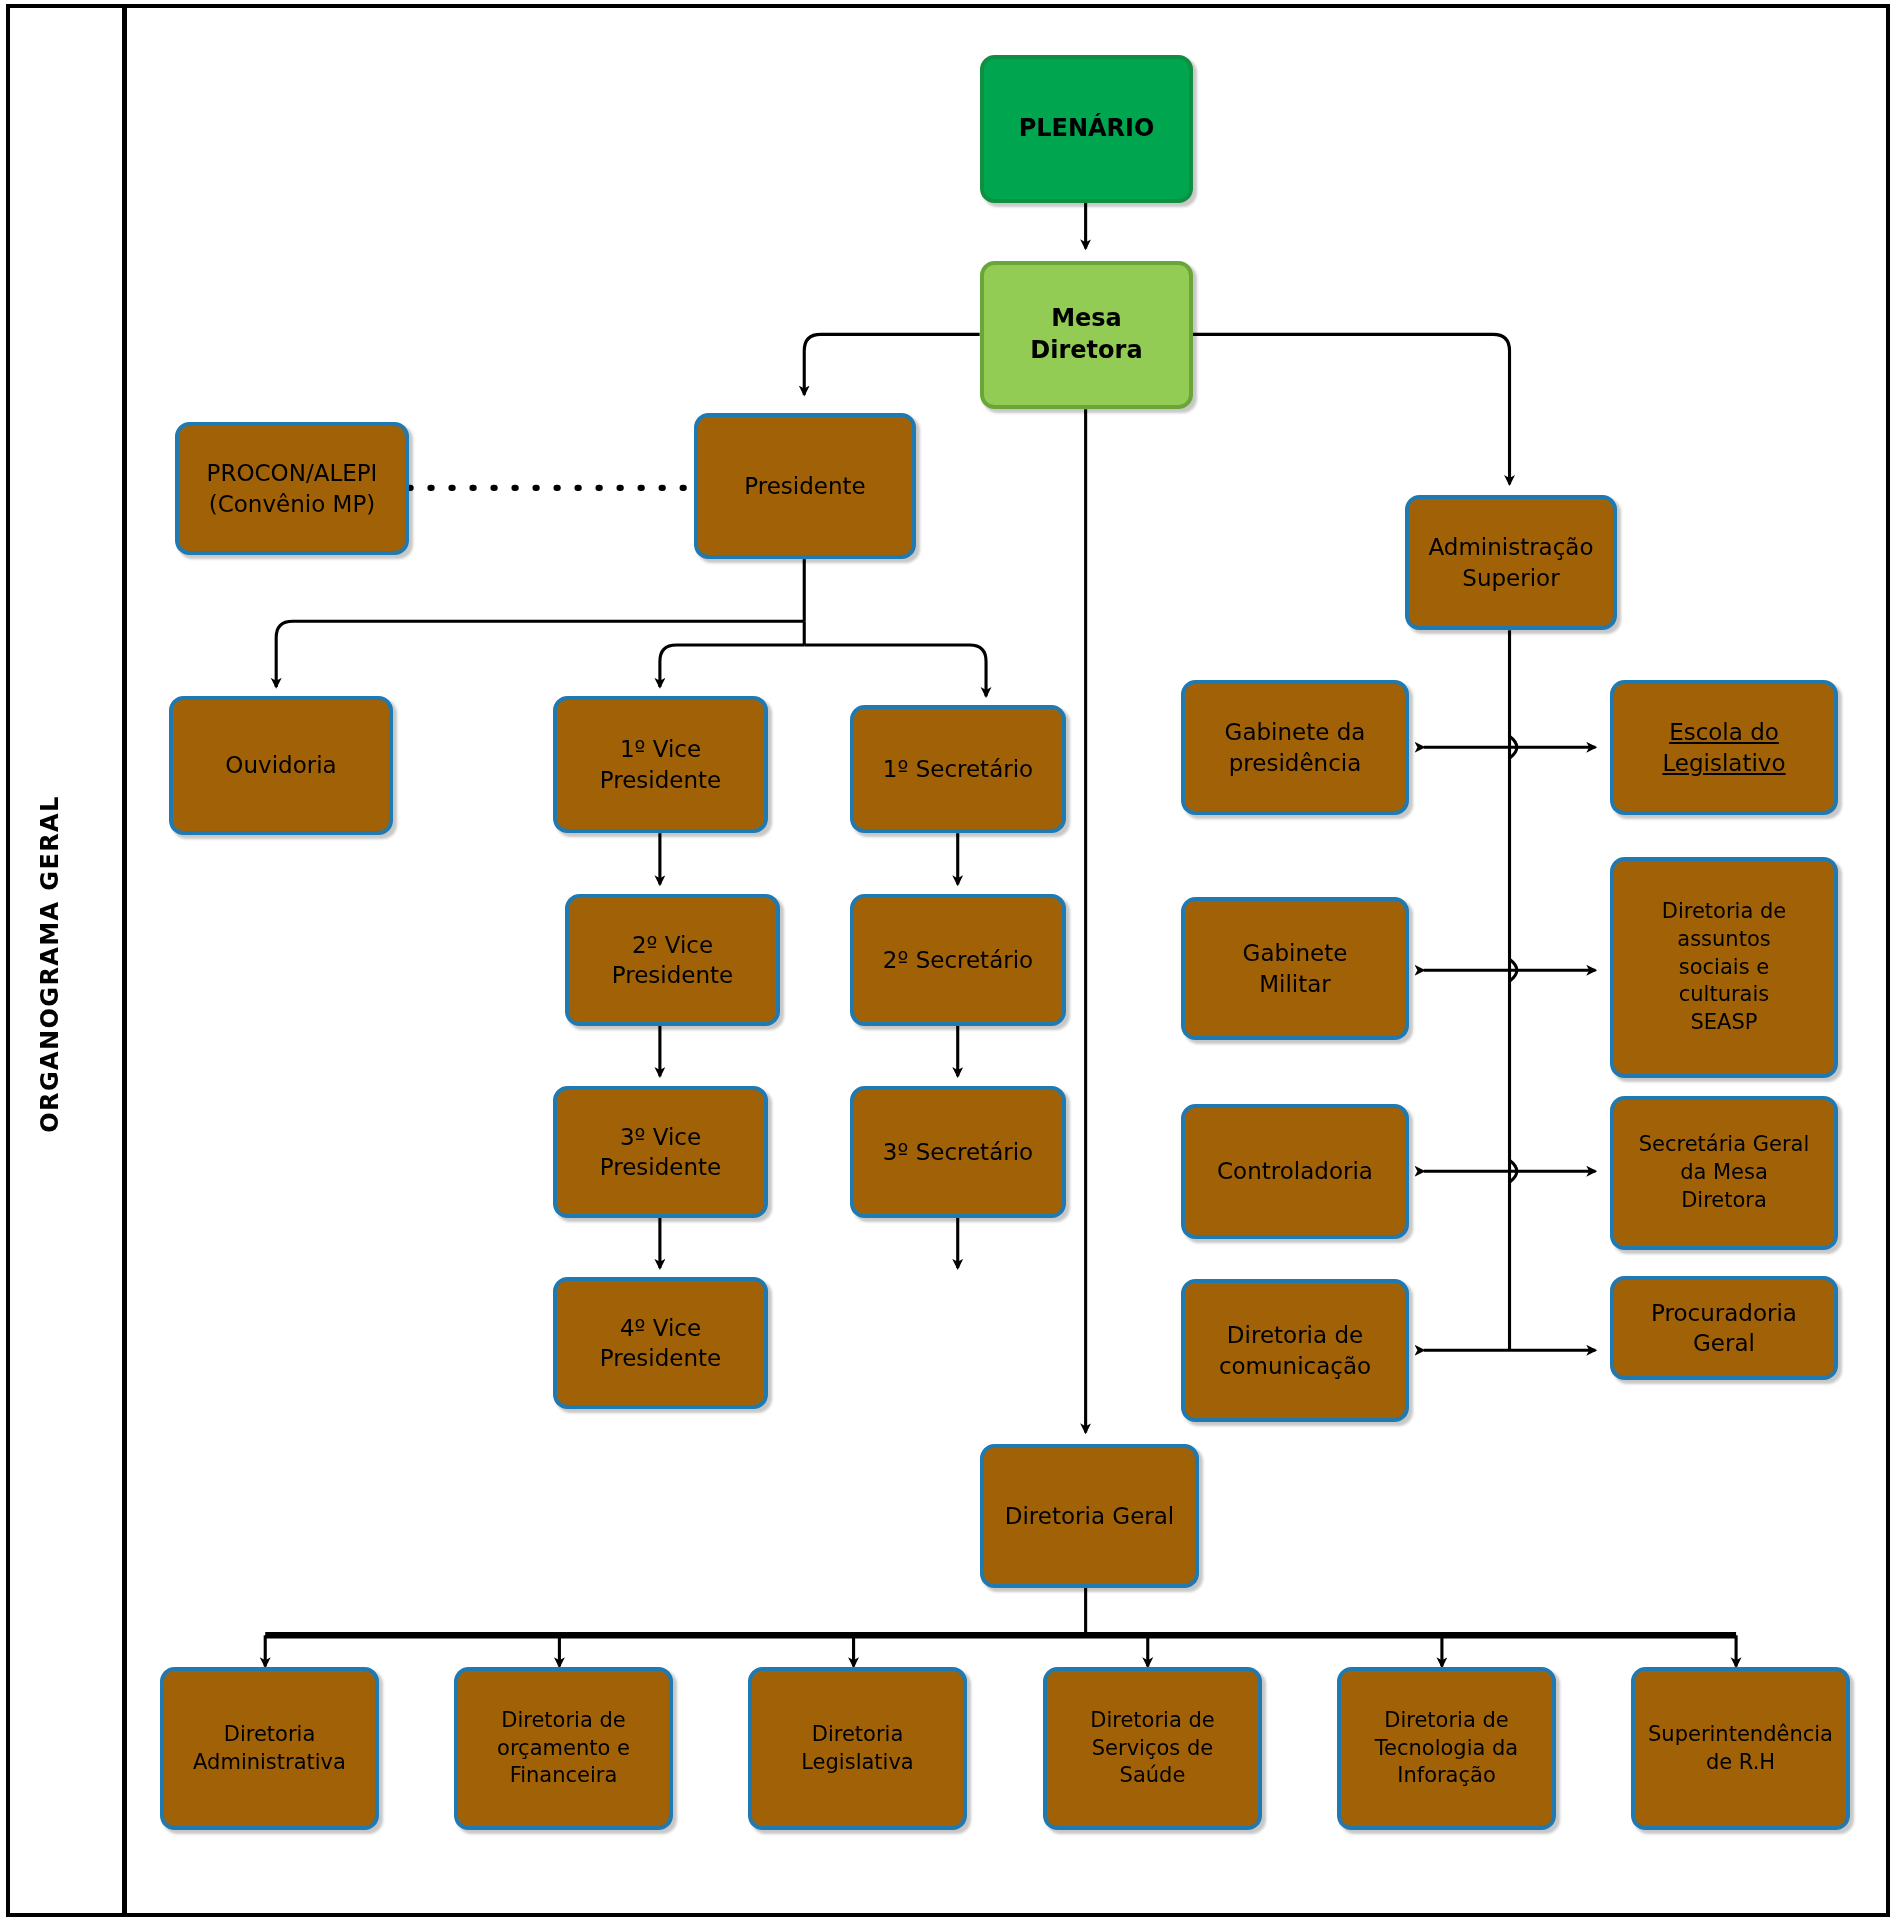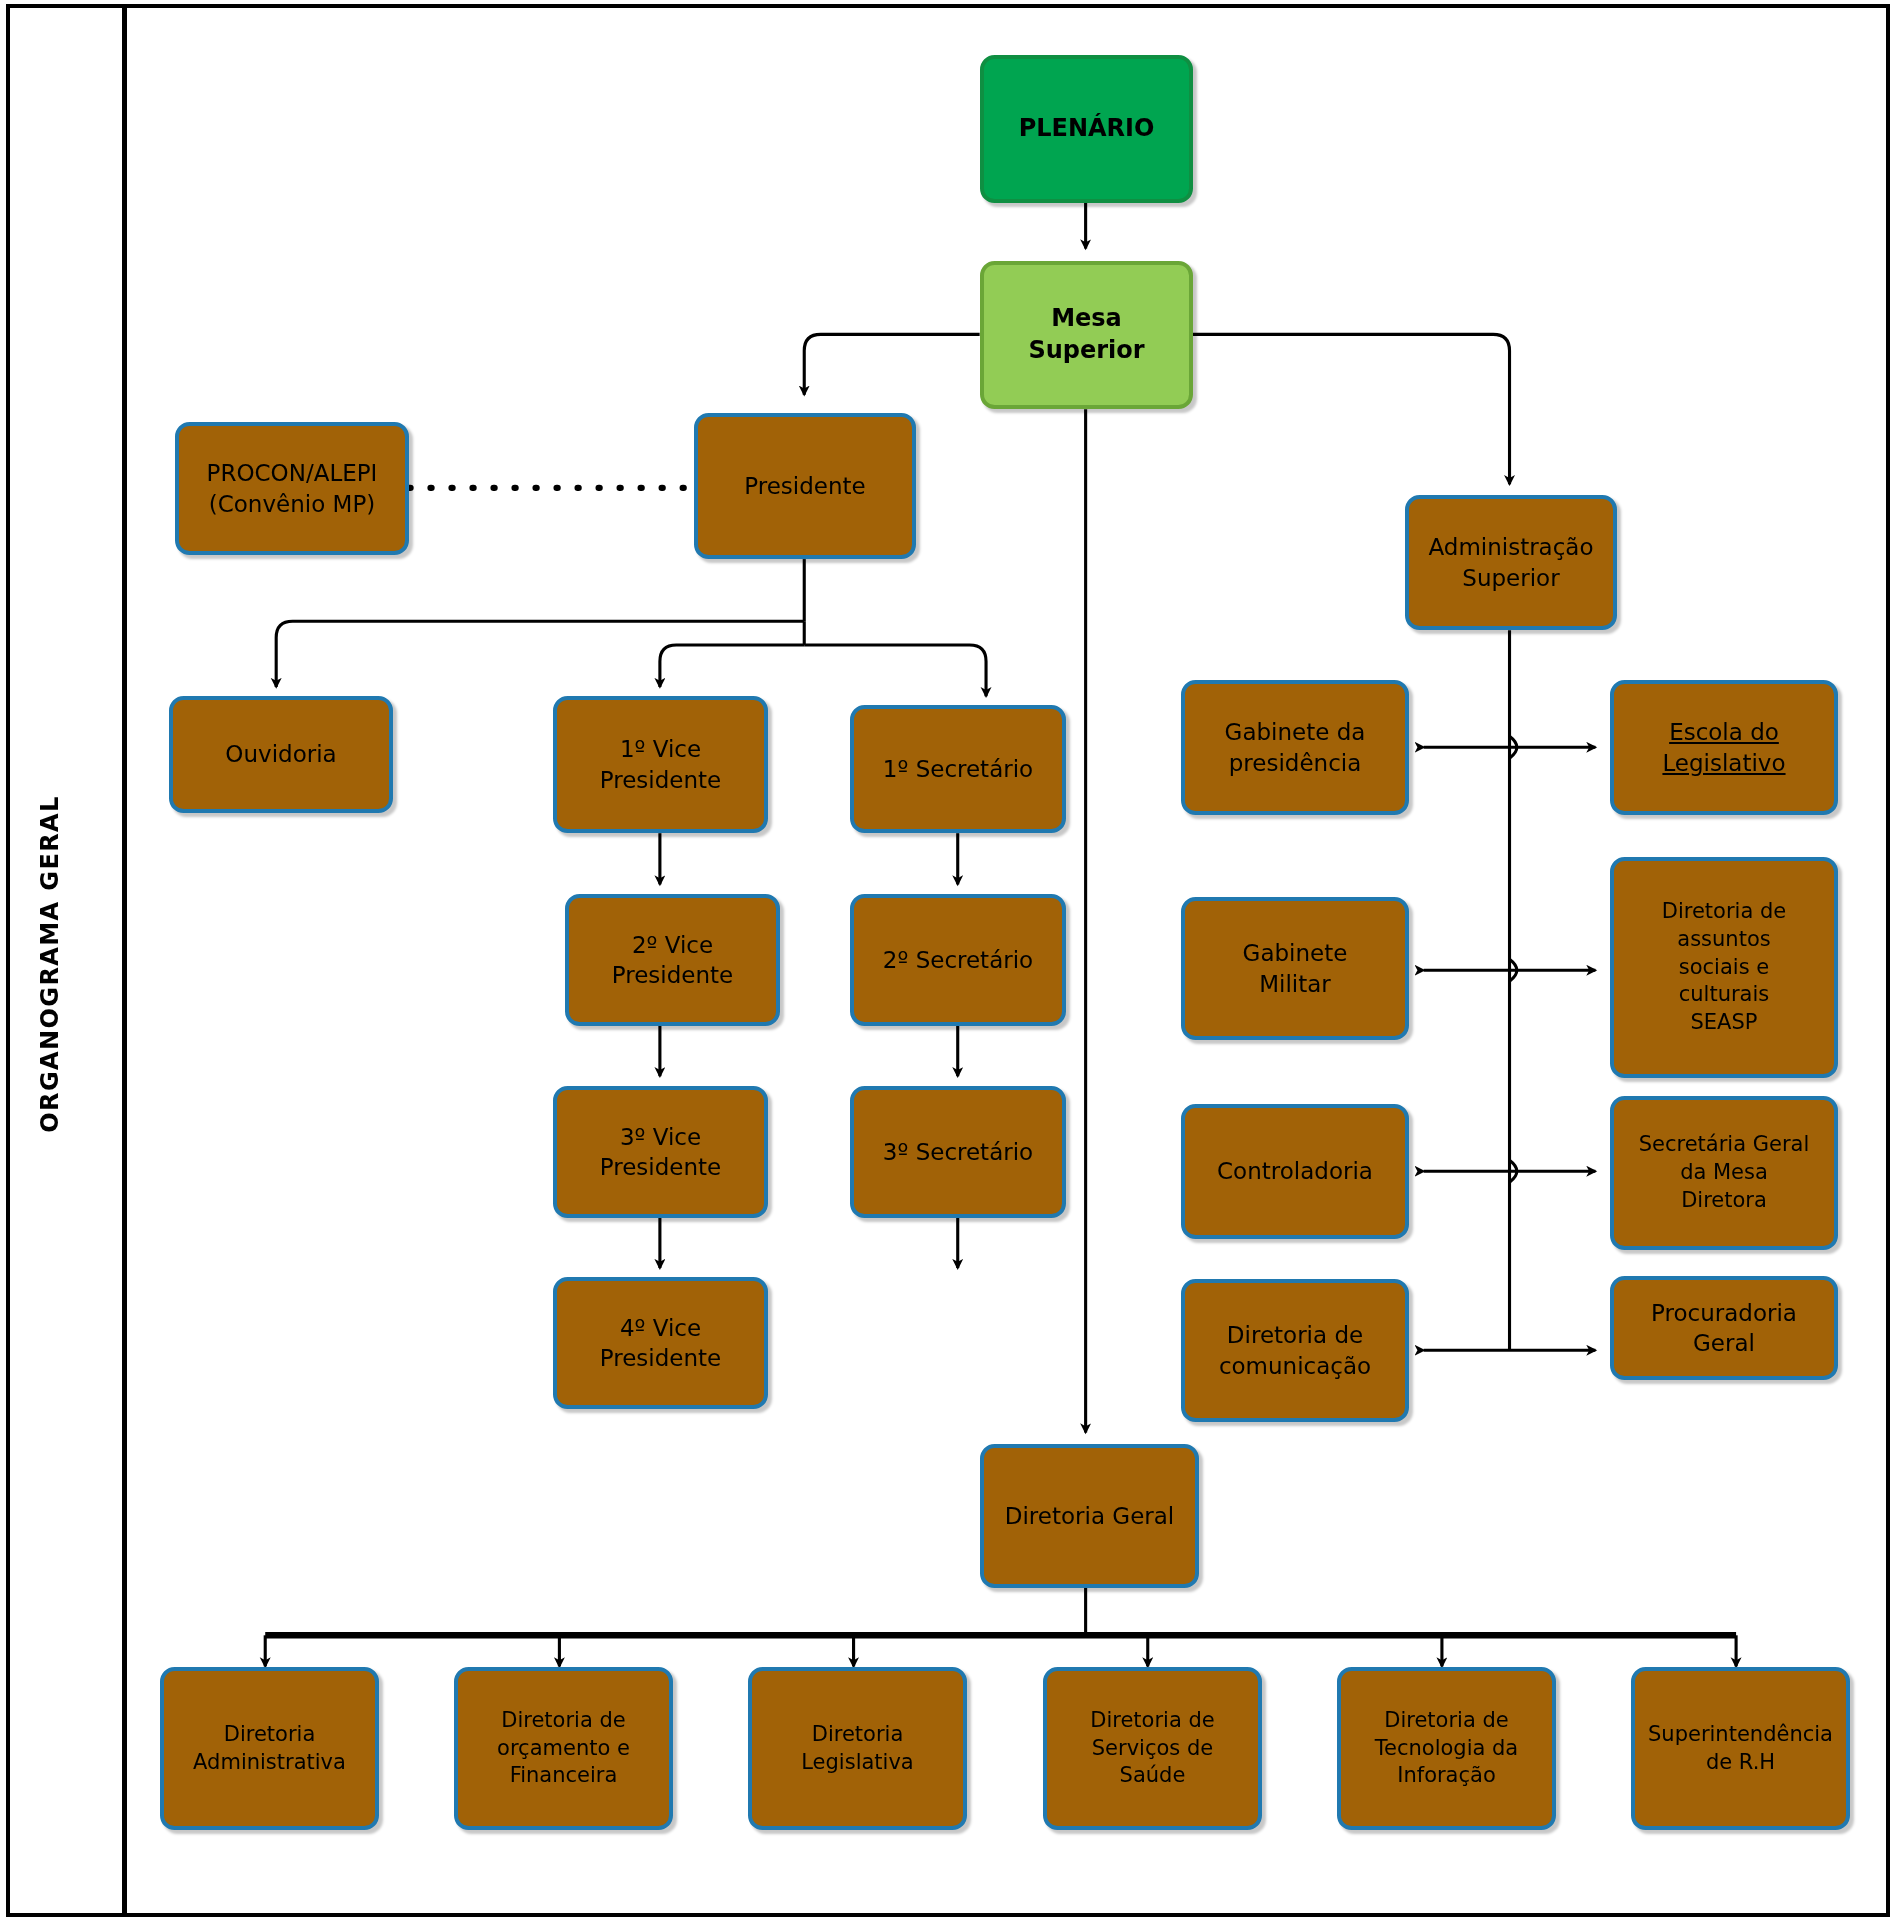--- a/index.html
+++ b/index.html
@@ -149,28 +149,28 @@
       <path d="M1256,1790 L1256,1824" marker-end="url(#ar)"></path>
       <path d="M1578,1790 L1578,1824" marker-end="url(#ar)"></path>
       <path d="M1900,1790 L1900,1824" marker-end="url(#ar)"></path>
 
       <path d="M448,534 L760,534" stroke-width="7" stroke-linecap="round" stroke-dasharray="1 22"></path>
     </g>
   </svg>
 
   <div class="node green-dark" style="left:980px;top:55px;width:213px;height:148px;">PLENÁRIO</div>
 
-  <div class="node green-light" style="left:980px;top:261px;width:213px;height:148px;">Mesa Superior</div>
+  <div class="node green-light" style="left:980px;top:261px;width:213px;height:148px;">Mesa Diretora</div>
 
   <div class="node blue" style="left:175px;top:422px;width:234px;height:133px;">PROCON/ALEPI
 (Convênio MP)</div>
 
   <div class="node blue" style="left:694px;top:413px;width:222px;height:146px;">Presidente</div>
 
-  <div class="node blue" style="left:169px;top:696px;width:224px;height:117px;">Ouvidoria</div>
+  <div class="node blue" style="left:169px;top:696px;width:224px;height:139px;">Ouvidoria</div>
 
   <div class="node blue" style="left:1405px;top:495px;width:212px;height:135px;">Administração
 Superior</div>
 
   <div class="node blue" style="left:553px;top:696px;width:215px;height:137px;">1º Vice
 Presidente</div>
   <div class="node blue" style="left:553px;top:894px;width:215px;height:132px;margin-left:12px;">2º Vice
 Presidente</div>
   <div class="node blue" style="left:553px;top:1086px;width:215px;height:132px;">3º Vice
 Presidente</div>

